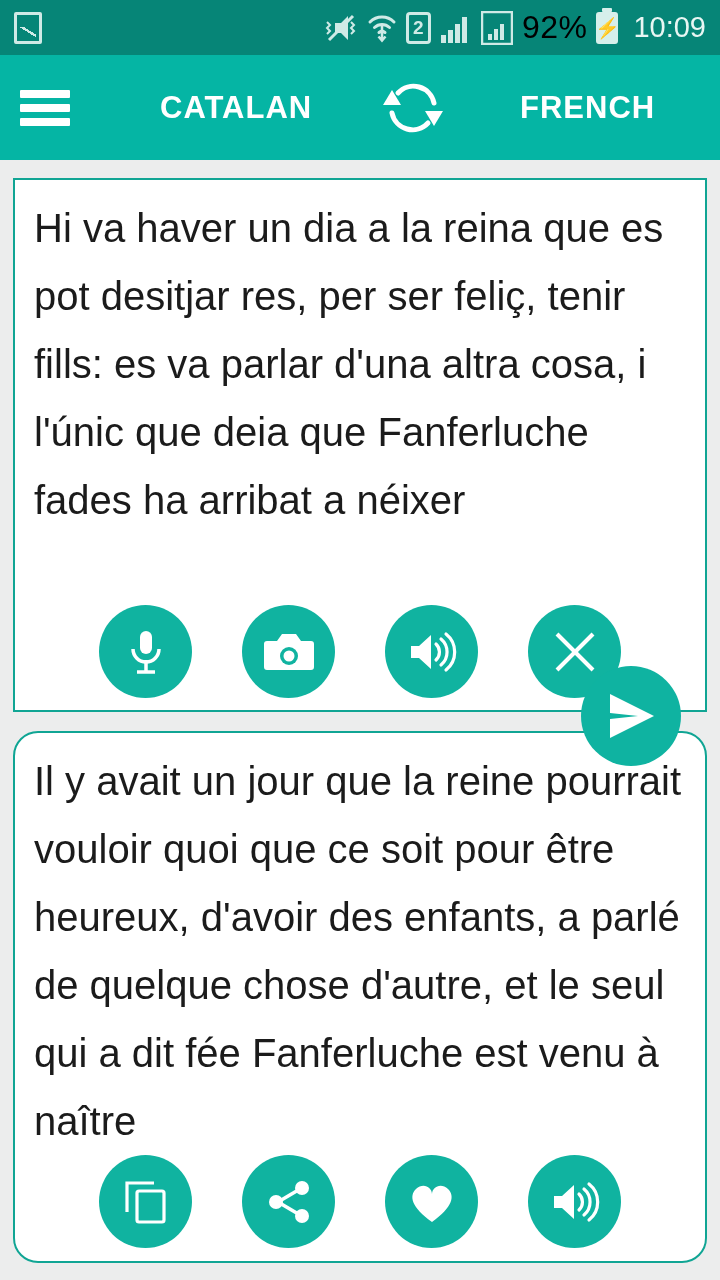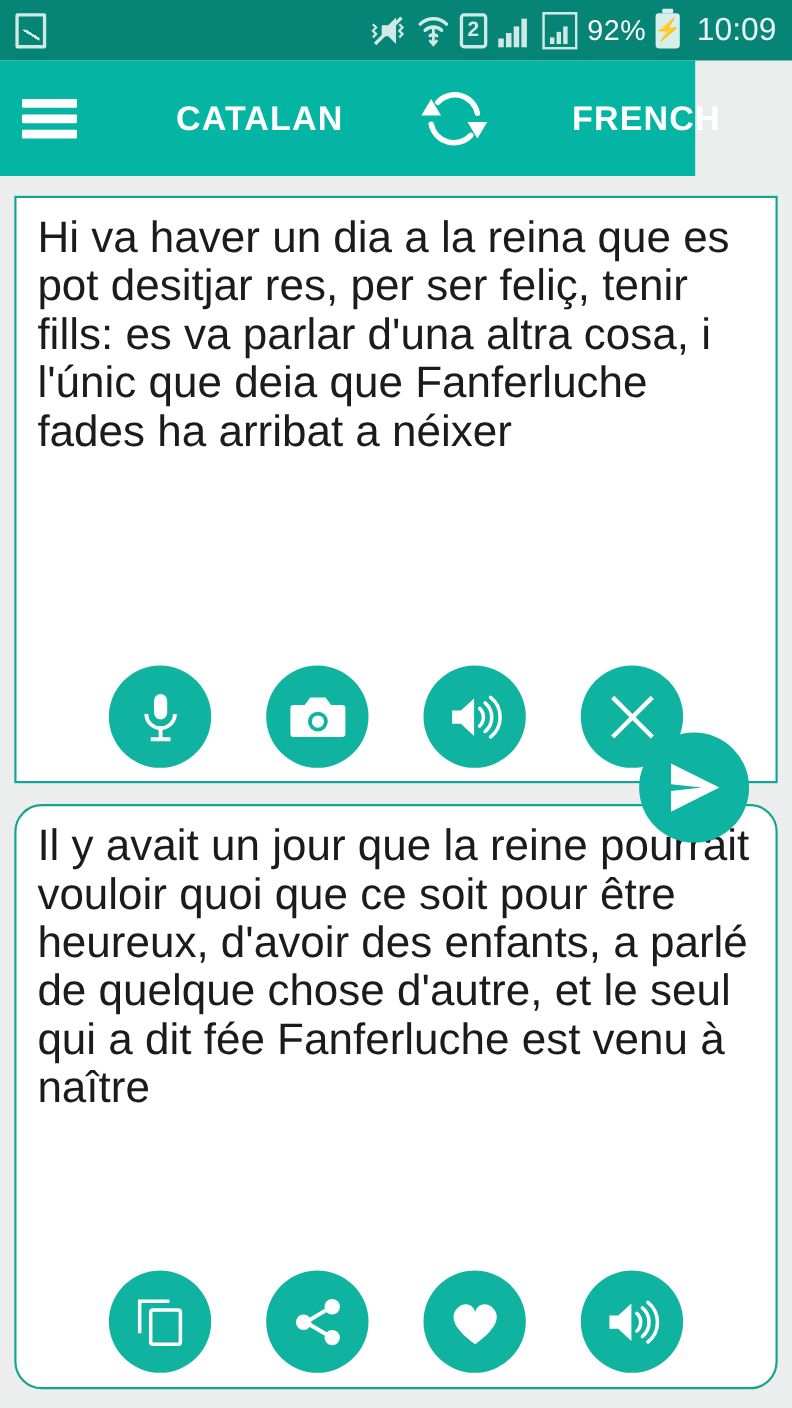--- a/index.html
+++ b/index.html
@@ -20,38 +20,38 @@
   .sb-left{ display:flex; align-items:center; }
   .sb-right{ margin-left:auto; display:flex; align-items:center; gap:9px; }
   .gallery-ic{ width:28px; height:32px; border:3px solid #cfeae6; border-radius:2px;
     position:relative; display:block; }
   .gallery-ic::after{
     content:""; position:absolute; left:3px; right:3px; bottom:4px; height:10px;
     background:
       linear-gradient(to top right, transparent 48%, #cfeae6 48%, #cfeae6 62%, transparent 62%);
   }
   .sb-icon{ display:block; }
-  .sb-text{ font-size:26px; letter-spacing:.5px; color:#ffffff; font-family:"Liberation Sans",sans-serif; }
+  .sb-text{ font-size:32px; letter-spacing:.5px; color:#000000; font-family:"Liberation Sans",sans-serif; }
   .sb-clock{ font-size:29px; color:#e8f6f3; margin-left:6px; }
   .sim{
     width:25px; height:32px; border:3px solid #cfeae6; border-radius:4px;
     display:flex; align-items:center; justify-content:center;
     font-size:19px; font-weight:bold; color:#cfeae6; line-height:1;
   }
   .batt{
     width:22px; height:32px; border:3px solid #d6efeb; border-radius:3px; position:relative;
     display:flex; align-items:center; justify-content:center; background:#d6efeb;
   }
   .batt::before{ content:""; position:absolute; top:-7px; left:50%; transform:translateX(-50%);
     width:10px; height:4px; background:#d6efeb; border-radius:1px; }
   .bolt{ color:#0b6e63; font-size:20px; line-height:1; }
 
   
   .header{
-    position:absolute; left:0; top:55px; width:632px; height:105px;
+    position:absolute; left:0; top:55px; width:720px; height:105px;
     background:#05b5a4; display:flex; align-items:center;
   }
   .burger{ position:absolute; left:20px; top:50%; transform:translateY(-50%);
     width:50px; height:36px; display:flex; flex-direction:column; justify-content:space-between;
     cursor:pointer; }
   .burger i{ display:block; height:8px; background:#ffffff; border-radius:1px; }
   .lang{
     position:absolute; font-size:31px; font-weight:bold; color:#ffffff;
     letter-spacing:1px; top:50%; transform:translateY(-50%);
     font-family:"Liberation Sans", sans-serif;
@@ -64,21 +64,21 @@
   
   .card{
     position:absolute; left:13px; width:694px;
     background:#ffffff; border:2px solid #10a594;
   }
   #card-src{ top:178px; height:534px; }
   #card-dst{ top:731px; height:532px;border-radius:25px; }
 
   .text{
     position:absolute; left:19px; right:16px; top:14px;
-    font-size:40px; line-height:44px; color:#1b1b1b;
+    font-size:40px; line-height:68px; color:#1b1b1b;
     font-family:"Liberation Sans", sans-serif;
     word-wrap:break-word;
   }
 
   .btnrow{ position:absolute; left:0; width:100%; display:flex;
     justify-content:center; gap:50px; }
   #row-src{ top:605px; }
   #row-dst{ top:1155px; }
 
   .fab{

